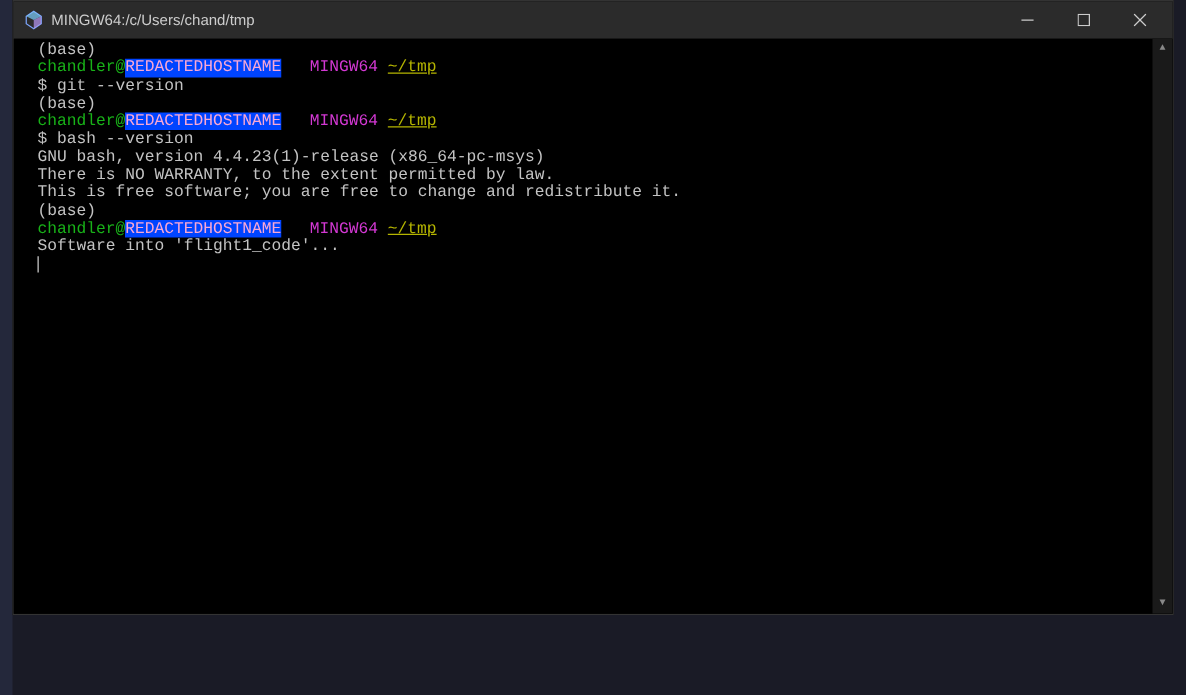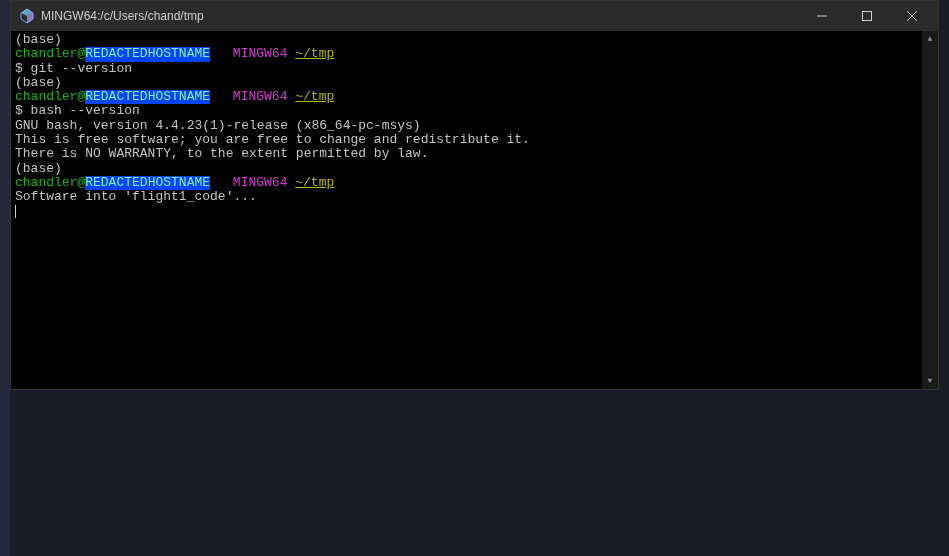--- a/index.html
+++ b/index.html
@@ -17,21 +17,21 @@
   left: 0; top: 0;
   width: 10px; height: 556px;
   background: #24283b;
   color: #565f89;
   font-size: 10px;
   overflow: hidden;
 }
 .window {
   position: absolute;
   left: 10px; top: 0;
-  width: 929px; height: 390px;
+  width: 929px; height: 492px;
   background: #000;
   border: 1px solid #333;
   display: flex;
   flex-direction: column;
 }
 .titlebar {
   height: 30px;
   background: #2b2b2b;
   display: flex;
   align-items: center;
@@ -51,21 +51,21 @@
 .title-spacer { flex: 1; }
 .win-btn {
   width: 45px; height: 30px;
   display: flex; align-items: center; justify-content: center;
   color: #ccc;
 }
 .terminal-body {
   flex: 1;
   background: #000;
   color: #ccc;
-  padding: 2px 4px;
+  padding: 2px 19px;
   position: relative;
   overflow: hidden;
   line-height: 1.1;
   font-size: 13px;
 }
 .scrollbar {
   position: absolute;
   right: 0; top: 0;
   width: 16px; height: 100%;
   background: #1a1a1a;
@@ -77,21 +77,21 @@
 }
 .scroll-arrow.top { position: absolute; top: 0; }
 .scroll-arrow.bottom { position: absolute; bottom: 0; }
 .line { white-space: pre; }
 .c-base { color: #c3c3c3; }
 .c-green { color: #18b218; }
 .c-magenta { color: #d338d3; margin-left: 15px; }
 .c-yellow { color: #b5b500; text-decoration: underline; }
 .blue-redact {
   background: #0044ff;
-  color: #86efac;
+  color: #f9a8d4;
   display: inline-block;
   vertical-align: baseline;
 }
 .cursor {
   display: inline-block;
   width: 1px; height: 13px;
   background: #ccc;
   vertical-align: middle;
 }
 </style>
@@ -134,22 +134,22 @@
 
     <div class="line"><span class="c-base">(base)</span></div>
     <div class="line"><span class="c-green">chandler@</span><span class="blue-redact">REDACTEDHOSTNAME</span><span class="c-magenta"> MINGW64 </span><span class="c-yellow">~/tmp</span></div>
     <div class="line c-base">$ git --version</div>
 
     <div class="line"><span class="c-base">(base)</span></div>
     <div class="line"><span class="c-green">chandler@</span><span class="blue-redact">REDACTEDHOSTNAME</span><span class="c-magenta"> MINGW64 </span><span class="c-yellow">~/tmp</span></div>
     <div class="line c-base">$ bash --version</div>
     <div class="line c-base">GNU bash, version 4.4.23(1)-release (x86_64-pc-msys)</div>
     <div class="line c-base"></div>
+    <div class="line c-base">There is NO WARRANTY, to the extent permitted by law.</div>
     <div class="line c-base">This is free software; you are free to change and redistribute it.</div>
-    <div class="line c-base">There is NO WARRANTY, to the extent permitted by law.</div>
 
     <div class="line"><span class="c-base">(base)</span></div>
     <div class="line"><span class="c-green">chandler@</span><span class="blue-redact">REDACTEDHOSTNAME</span><span class="c-magenta"> MINGW64 </span><span class="c-yellow">~/tmp</span></div>
     <div class="line c-base">Software into 'flight1_code'...</div>
     <div class="line"><span class="cursor"></span></div>
 
     <div class="scrollbar">
       <div class="scroll-arrow top">▲</div>
       <div class="scroll-arrow bottom">▼</div>
     </div>

